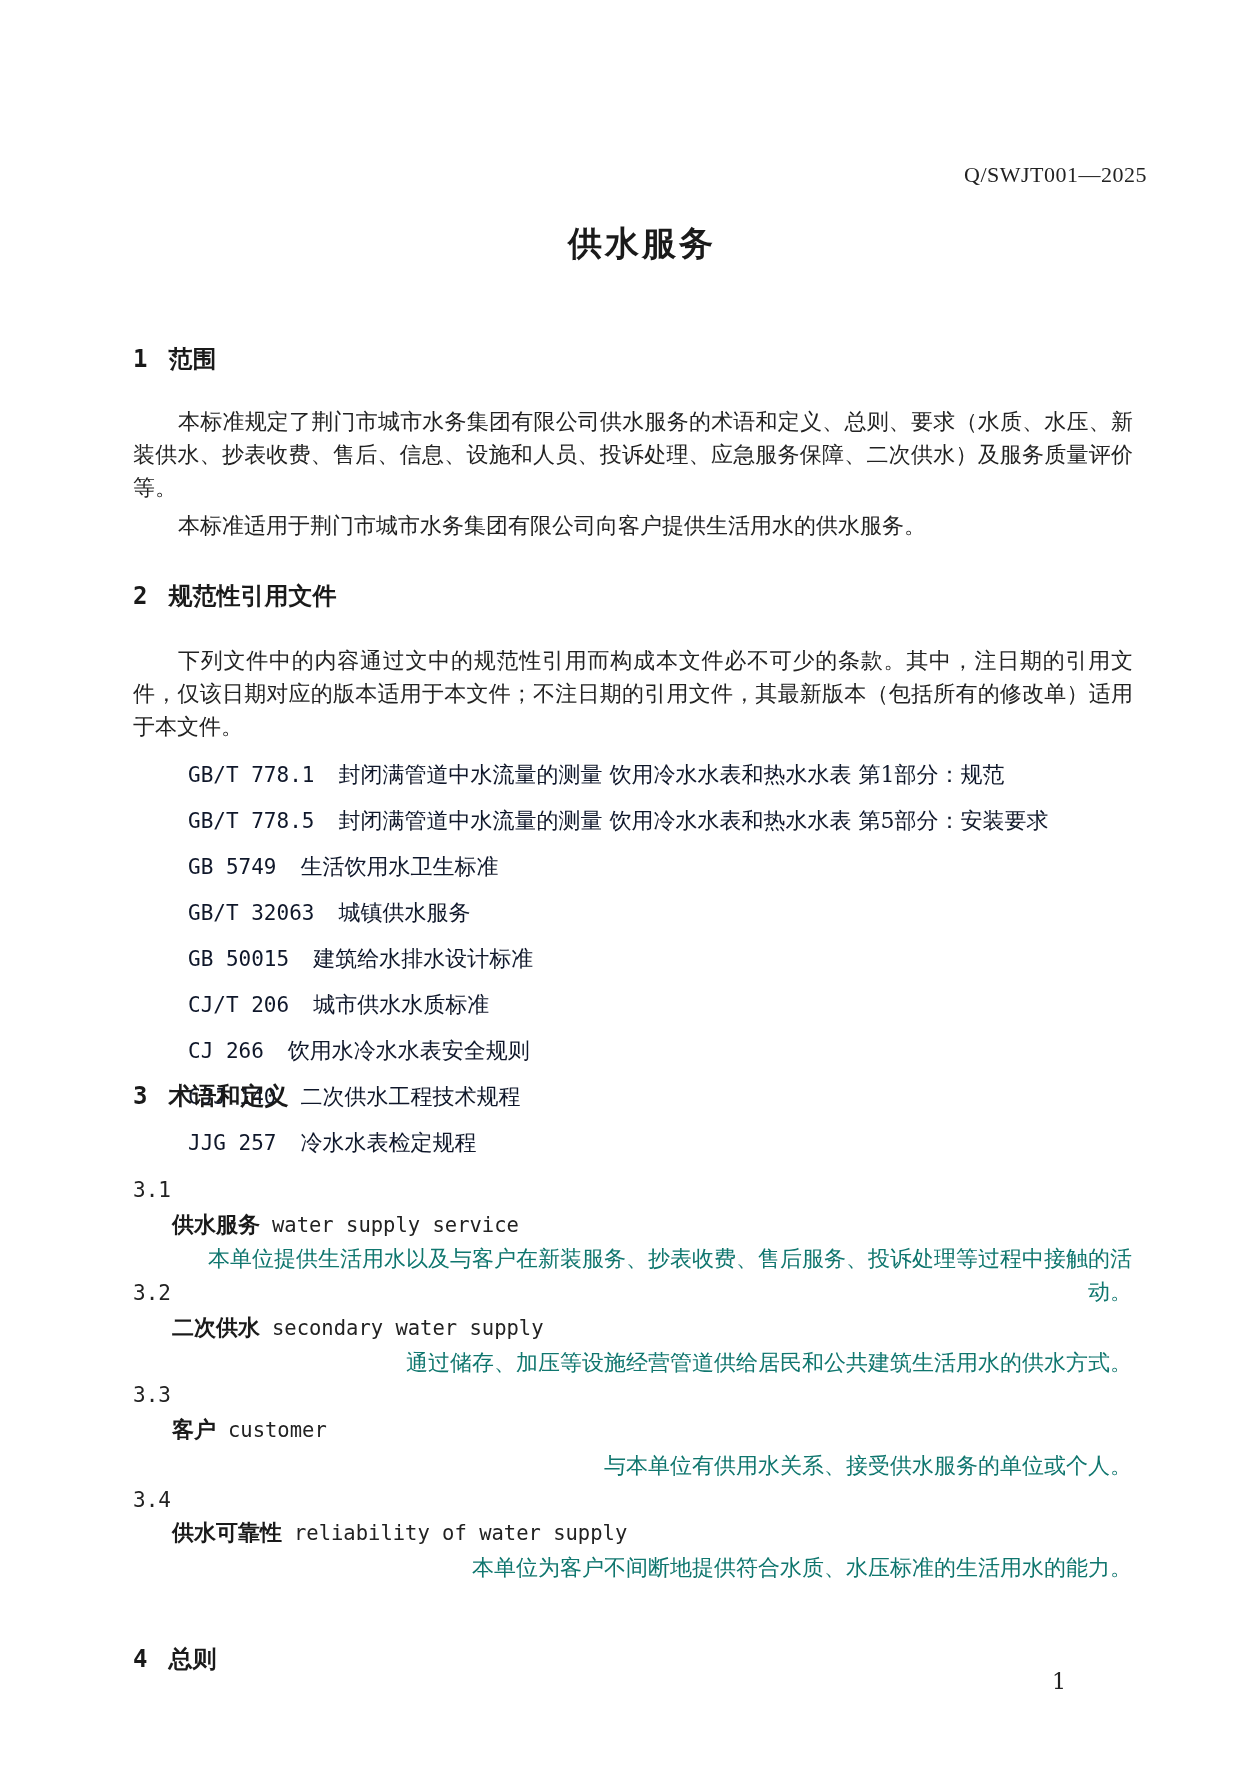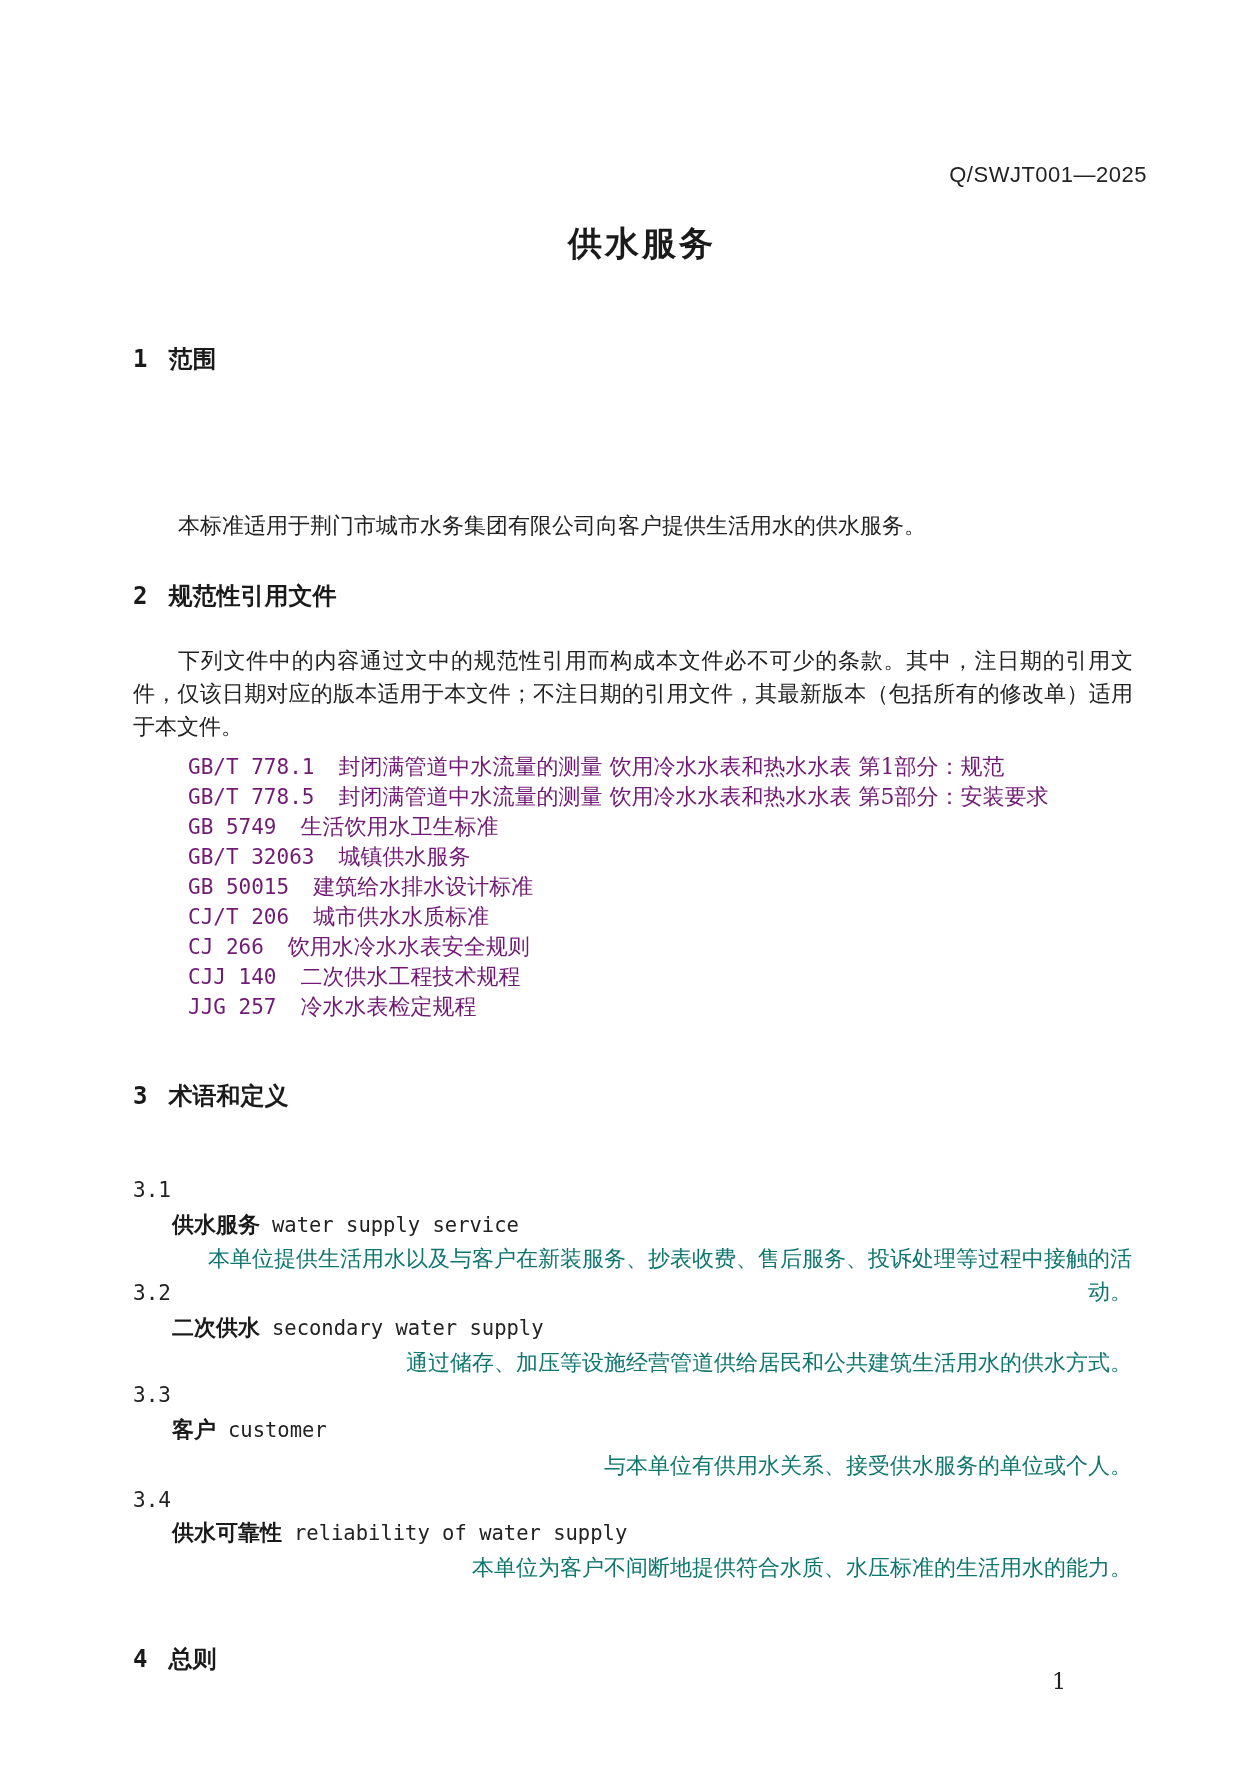--- a/index.html
+++ b/index.html
@@ -8,21 +8,21 @@
     width: 1253px;
     height: 1769px;
     margin: 0 auto;
     background: #ffffff;
     color: #1e1e1e;
     font-family: "DejaVu Serif", "Liberation Serif", serif;
     overflow: hidden;
     box-shadow: 0 0 6px rgba(0,0,0,.25);
   }
   .abs { position: absolute; }
-  .mono { font-family: Liberation Sans, sans-serif; }
+  .mono { font-family: Liberation Serif, serif; }
 
   .doc-code {
     top: 163px; right: 106px;
     font-size: 22px; line-height: 24px;
     letter-spacing: 0.5px;
     color: #222;
   }
   .doc-title {
     top: 224px; left: 568px;
     font-family: "Liberation Sans", sans-serif;
@@ -49,21 +49,21 @@
     width: 1000px;
     margin: 0;
     font-size: 22px;
     line-height: 33px;
     text-align: justify;
     color: #222;
   }
   .indent { text-indent: 45px; }
 
   .ref-list { left: 188px; top: 752px; }
-  .ref-row { font-size: 22px; line-height: 29px; white-space: nowrap; color: #701a75; }
+  .ref-row { font-size: 22px; line-height: 46px; white-space: nowrap; color: #0f172a; }
   .ref-code {
     font-family: "DejaVu Sans Mono", "Liberation Mono", monospace;
     font-size: 21px;
   }
   .ref-title { margin-left: 24px; }
 
   .term-id {
     left: 133px;
     font-family: "DejaVu Sans Mono", "Liberation Mono", monospace;
     font-size: 21px; line-height: 24px;
@@ -101,20 +101,21 @@
 <body>
 
 <div class="page">
 
   <div class="abs doc-code mono">Q/SWJT001—2025</div>
   <div class="abs doc-title">供水服务</div>
 
   <div class="abs heading" style="top:346px">
     <span class="num">1</span><span>范围</span>
   </div>
+  <p class="abs body-text indent" style="top:405px">本标准规定了荆门市城市水务集团有限公司供水服务的术语和定义、总则、要求（水质、水压、新装供水、抄表收费、售后、信息、设施和人员、投诉处理、应急服务保障、二次供水）及服务质量评价等。</p>
   <p class="abs body-text indent" style="top:509px">本标准适用于荆门市城市水务集团有限公司向客户提供生活用水的供水服务。</p>
 
   <div class="abs heading" style="top:583px">
     <span class="num">2</span><span>规范性引用文件</span>
   </div>
   <p class="abs body-text indent" style="top:644px">下列文件中的内容通过文中的规范性引用而构成本文件必不可少的条款。其中，注日期的引用文件，仅该日期对应的版本适用于本文件；不注日期的引用文件，其最新版本（包括所有的修改单）适用于本文件。</p>
 
   <div class="abs ref-list">
     <div class="ref-row"><span class="ref-code">GB/T 778.1</span><span class="ref-title">封闭满管道中水流量的测量 饮用冷水水表和热水水表 第1部分：规范</span></div>
     <div class="ref-row"><span class="ref-code">GB/T 778.5</span><span class="ref-title">封闭满管道中水流量的测量 饮用冷水水表和热水水表 第5部分：安装要求</span></div>

